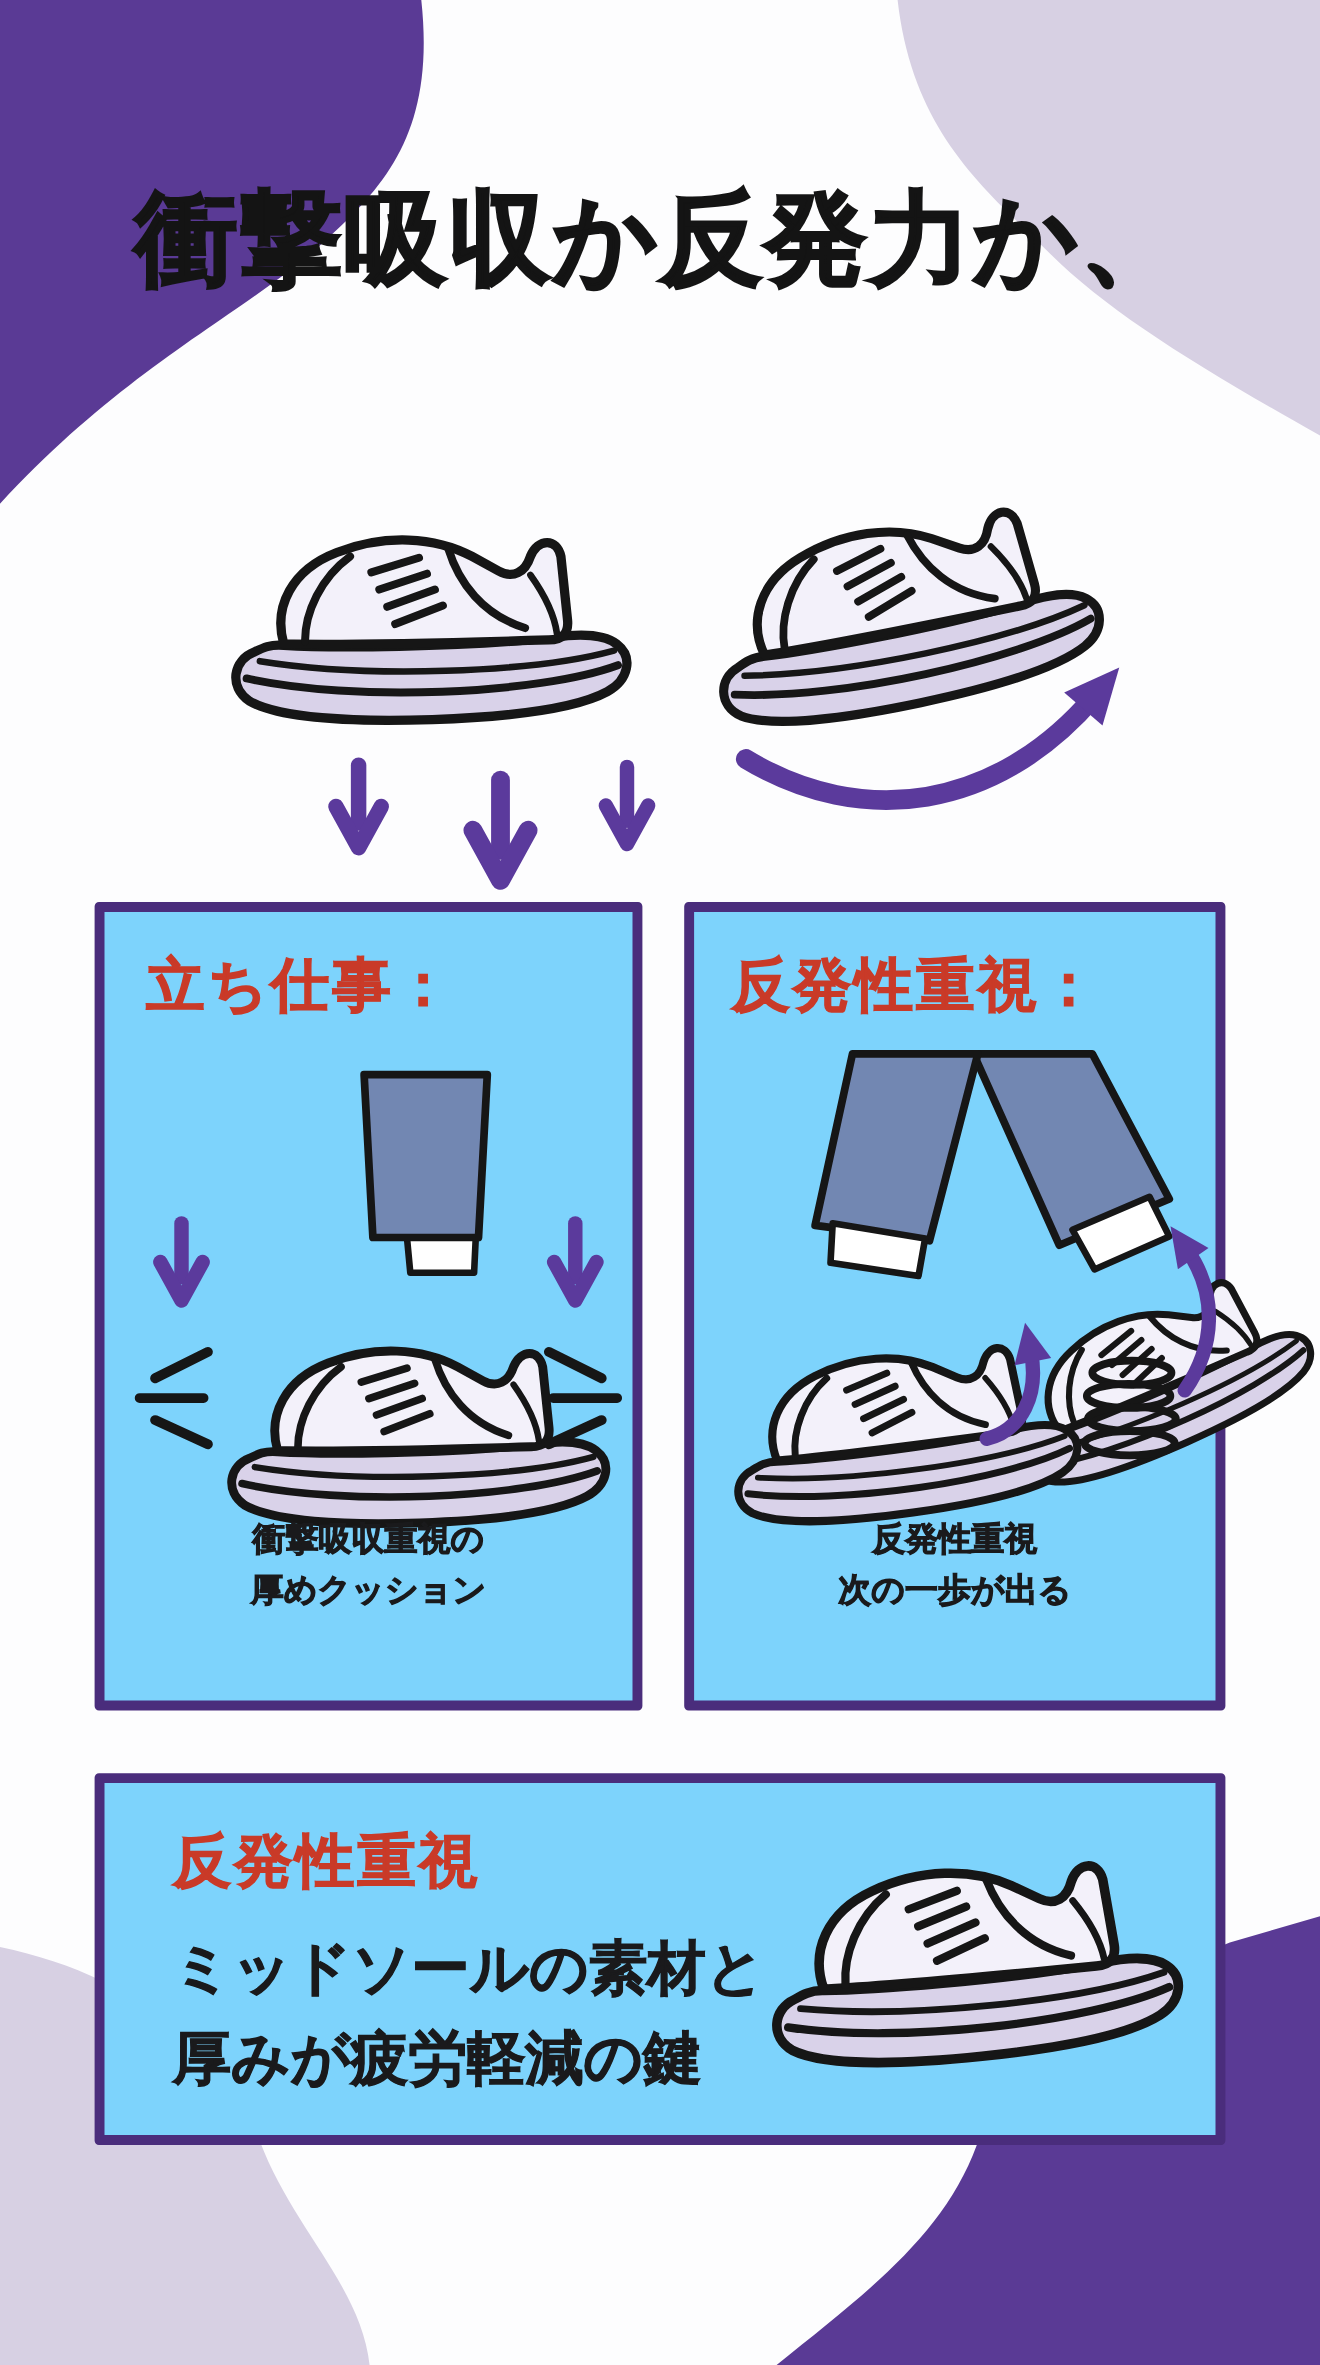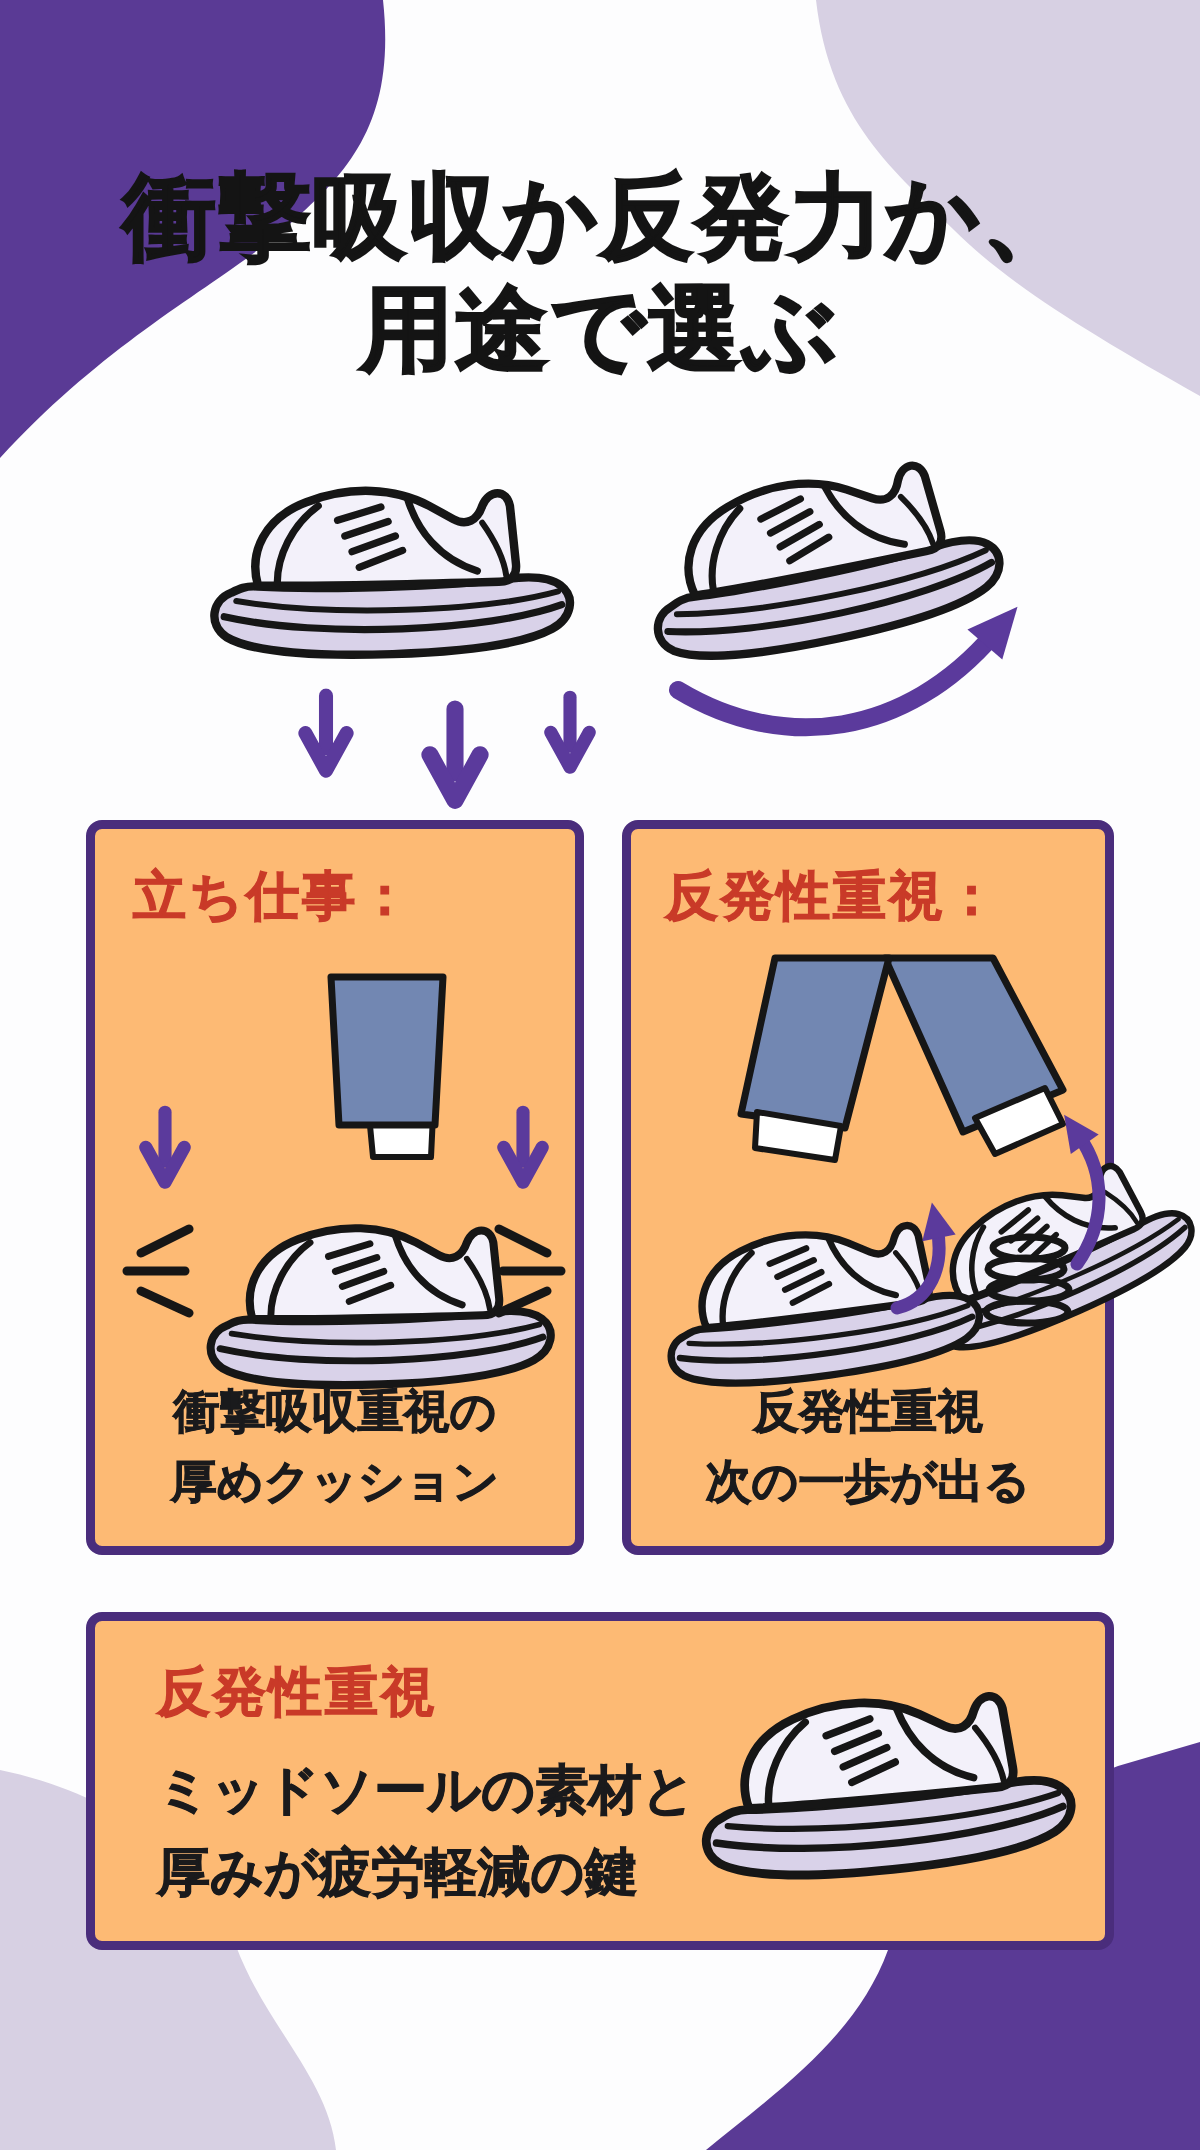--- a/index.html
+++ b/index.html
@@ -5,24 +5,24 @@
   html,body{margin:0;padding:0;background:#ffffff;}
   .canvas{position:relative;width:1200px;height:2150px;overflow:hidden;
           background:#fdfdfe;font-family:"DejaVu Sans",sans-serif;}
   .abs{position:absolute;}
   svg{display:block;overflow:visible;}
 
   
   .title{left:0;right:0;top:162px;text-align:center;font-weight:900;
          font-size:93px;line-height:1.2;color:#141414;letter-spacing:2px;
          -webkit-text-stroke:2.5px #141414;}
-  .card{border:9px solid var(--purple_border,#4a2d7c);border-radius:16px;background:#fdba74;}
+  .card{border:9px solid var(--purple_border,#4a2d7c);border-radius:4px;background:#7dd3fc;}
   .heading{font-size:53px;font-weight:900;color:var(--red,#c93a28);
            letter-spacing:3px;-webkit-text-stroke:1.2px var(--red,#c93a28);white-space:nowrap;}
-  .body-center{font-size:46px;font-weight:800;color:#1a1a1c;line-height:1.52;
+  .body-center{font-size:30px;font-weight:800;color:#1a1a1c;line-height:1.52;
                text-align:center;-webkit-text-stroke:1px #1a1a1c;}
   .body-left{font-size:53px;font-weight:800;color:#1a1a1c;line-height:1.55;
              text-align:left;-webkit-text-stroke:1px #1a1a1c;white-space:nowrap;}
 
   
   .blob-dark{fill:var(--purple_dark,#5a3a95);}
   .blob-light{fill:var(--lavender,#d7d0e3);}
   .ink{stroke:var(--ink,#161616);}
   .pant{fill:var(--pants_blue,#7287b2);stroke:var(--ink,#161616);stroke-width:7;stroke-linejoin:round;}
   .sock{fill:#ffffff;stroke:var(--ink,#161616);stroke-width:6;stroke-linejoin:round;}
@@ -60,21 +60,20 @@
 
   <svg class="abs" style="left:0;top:0" width="1200" height="2150" viewBox="0 0 1200 2150">
     <path class="blob-dark" d="M0 0 L383 0 C396 120 350 170 292 222 C224 284 116 332 0 458 Z"></path>
     <path class="blob-light" d="M816 0 L1200 0 L1200 396 C1090 334 1008 284 954 230 C896 172 830 122 816 0 Z"></path>
     <path class="blob-light" d="M0 1770 C116 1794 204 1860 236 1946 C266 2026 328 2078 336 2150 L0 2150 Z"></path>
     <path class="blob-dark" d="M1200 1742 L1200 2150 L706 2150 C788 2084 858 2032 888 1950 C922 1858 1048 1794 1118 1766 Z"></path>
   </svg>
 
   <div class="abs title">
     <div>衝撃吸収か反発力か、</div>
-    <div>用途で選ぶ</div>
   </div>
 
   <svg class="abs" style="left:200px;top:448px" width="386" height="223" viewBox="0 0 320 185">
     <use href="#sneaker"></use>
   </svg>
   <svg class="abs" style="left:632px;top:438px;transform:rotate(-10deg)" width="378" height="219" viewBox="0 0 320 185">
     <use href="#sneaker"></use>
   </svg>
   <svg class="abs" style="left:296px;top:688px" width="60" height="94" viewBox="0 0 64 100">
       <use href="#down-arrow"></use>

